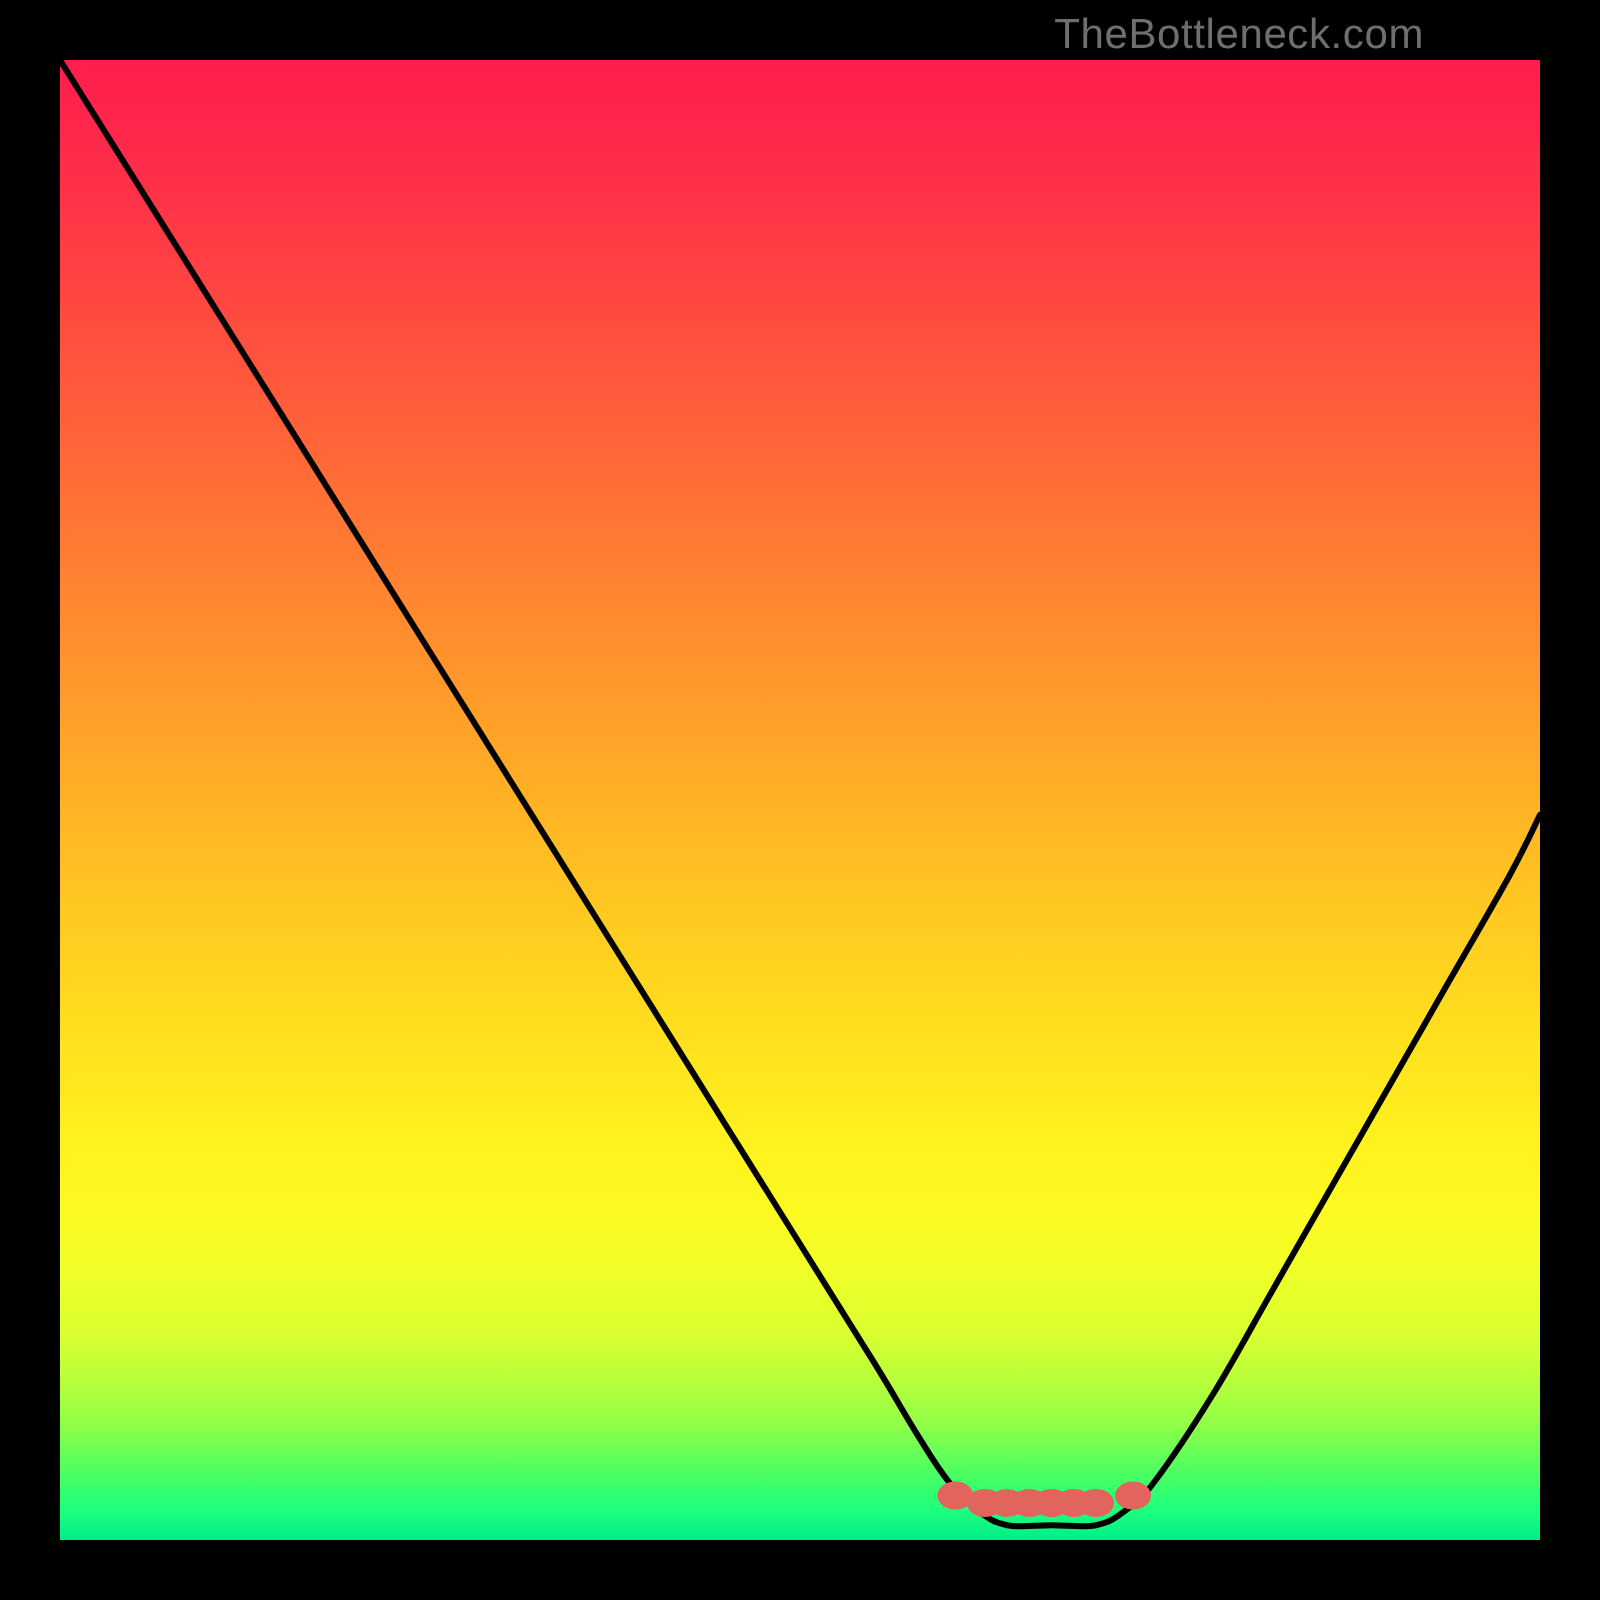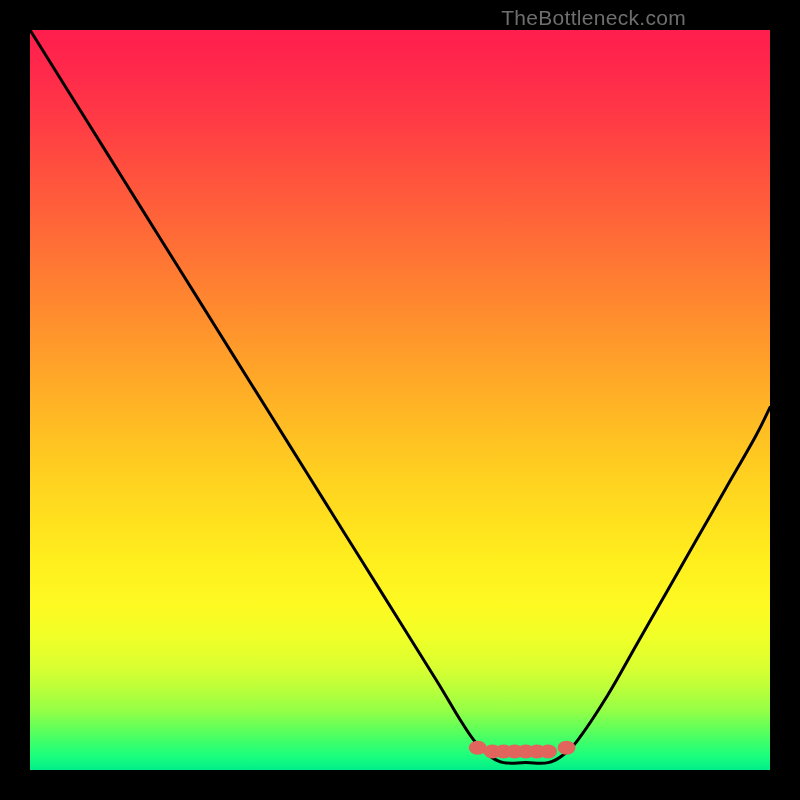--- a/index.html
+++ b/index.html
@@ -7,20 +7,21 @@
     padding: 0;
     width: 800px;
     height: 800px;
     background: #000000;
     overflow: hidden;
   }
   .chart-container {
     position: relative;
     width: 704px;
     height: 800px;
+    padding-left: 26px;
   }
   .plot-area {
     position: absolute;
     left: 30px;
     top: 30px;
     width: 740px;
     height: 740px;
   }
   .gradient-bg {
     position: absolute;

